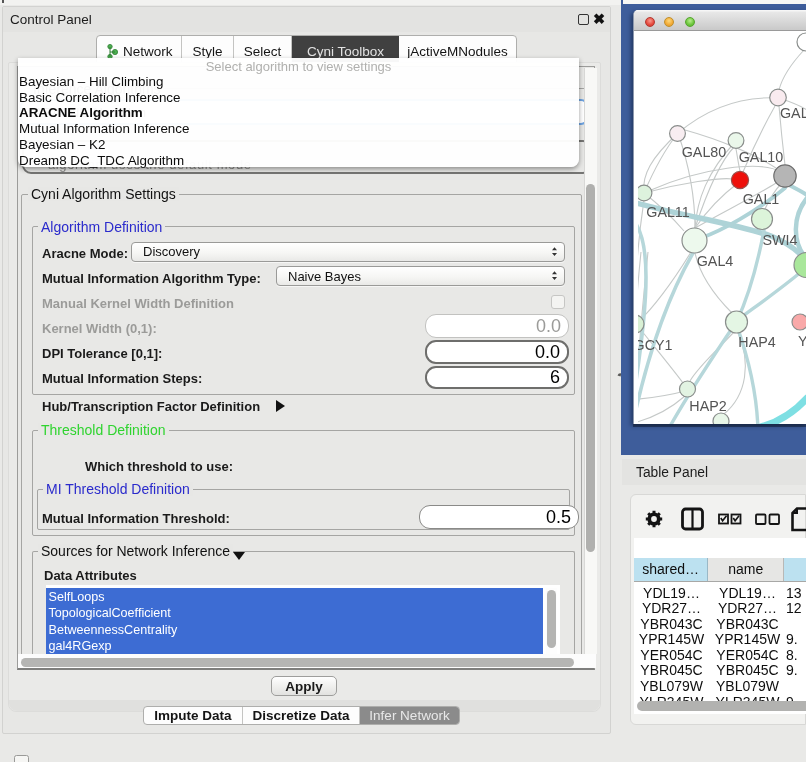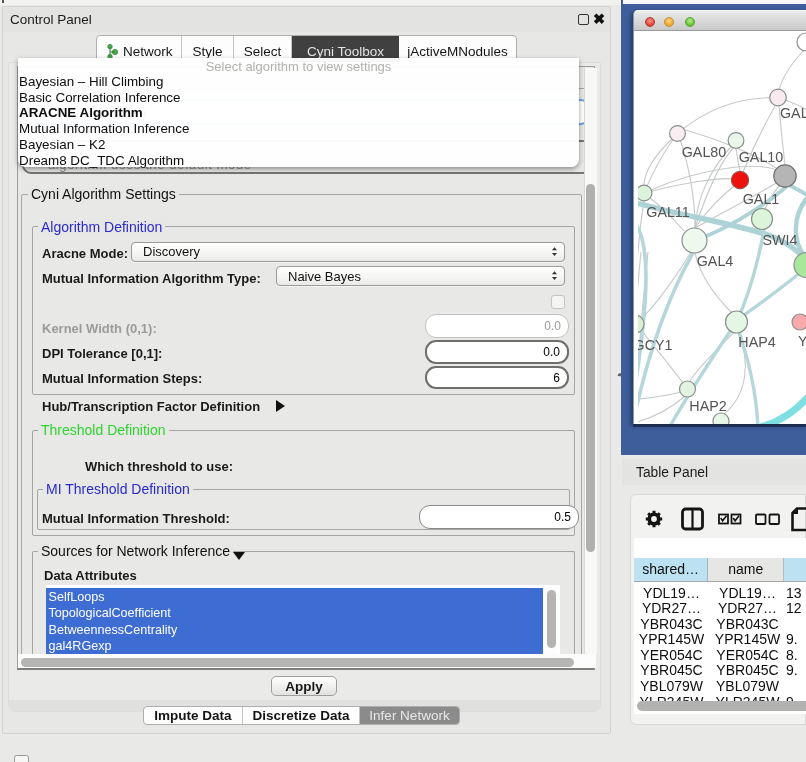--- a/index.html
+++ b/index.html
@@ -8,21 +8,21 @@
   .abs { position:absolute; }
   .grouplabel { position:absolute; background:#e7e7e5; padding:0 3px; font-size:14px; line-height:14px; }
   .gbox { position:absolute; border:1px solid #a5a5a3; border-radius:2px; }
   .blab { color:#2a2acc; }
   .glab { color:#2fd42f; }
   .fieldlbl { position:absolute; font-size:13px; font-weight:bold; color:#1a1a1a; }
   .combo { position:absolute; border:1px solid #9a9a98; border-radius:4px;
            background:linear-gradient(#ffffff,#f6f6f4 55%,#e9e9e7); font-size:13px; color:#111;
            display:flex; align-items:center; padding-left:11px; box-shadow:0 1px 0 rgba(255,255,255,.6);}
   .carets { position:absolute; right:5px; top:50%; transform:translateY(-50%); width:9px; height:13px; }
-  .tfield { position:absolute; background:#fff; font-size:12px; text-align:right;
+  .tfield { position:absolute; background:#fff; font-size:18px; text-align:right;
             display:flex; align-items:center; justify-content:flex-end; padding-right:7px;border-radius:11px; }
 </style>
 </head>
 <body>
 
 <div class="abs" id="cpanel" style="left:0; top:0; width:621px; height:762px; background:#e9e9e7;">
   <div class="abs" style="left:0; top:0; width:621px; height:4.5px; background:#f2f2f0;"></div>
   <div class="abs" style="left:1.5px; top:0; width:2px; height:3px; background:#555;"></div>
   <div class="abs" style="left:2px; top:6px; width:609px; height:728px; background:#e7e7e5; border:1px solid #d2d2d0; border-radius:2px;"></div>
 
@@ -67,20 +67,21 @@
   <div class="fieldlbl" style="left:42px; top:246px;">Aracne Mode:</div>
   <div class="combo" style="left:131px; top:241.5px; width:434px; height:20px;">Discovery<svg class="carets" viewBox="0 0 9 14">
         <path d="M1.8 5 L4.5 1.8 L7.2 5 Z M1.8 8 L4.5 11.2 L7.2 8 Z" fill="#333"></path>
       </svg></div>
 
   <div class="fieldlbl" style="left:42px; top:271px;">Mutual Information Algorithm Type:</div>
   <div class="combo" style="left:276px; top:266px; width:289px; height:20px;">Naive Bayes<svg class="carets" viewBox="0 0 9 14">
         <path d="M1.8 5 L4.5 1.8 L7.2 5 Z M1.8 8 L4.5 11.2 L7.2 8 Z" fill="#333"></path>
       </svg></div>
 
+  <div class="fieldlbl" style="left:42px; top:296px; color:#9b9b99;">Manual Kernel Width Definition</div>
   <div class="abs" style="left:551px; top:295px; width:14px; height:14px; border:1px solid #c6c6c4; border-radius:3px; background:#f4f4f2;"></div>
 
   <div class="fieldlbl" style="left:42px; top:321px; color:#9b9b99;">Kernel Width (0,1):</div>
   <div class="tfield" style="left:425px; top:314px; width:144px; height:24px; border:1px solid #c2c2c0; color:#9b9b99;">0.0</div>
 
   <div class="fieldlbl" style="left:42px; top:346px;">DPI Tolerance [0,1]:</div>
   <div class="tfield" style="left:425px; top:340px; width:144px; height:24px; border:2px solid #6e6e6c; color:#000;">0.0</div>
 
   <div class="fieldlbl" style="left:42px; top:371px;">Mutual Information Steps:</div>
   <div class="tfield" style="left:425px; top:366px; width:144px; height:23px; border:2px solid #6e6e6c; color:#000;">6</div>

